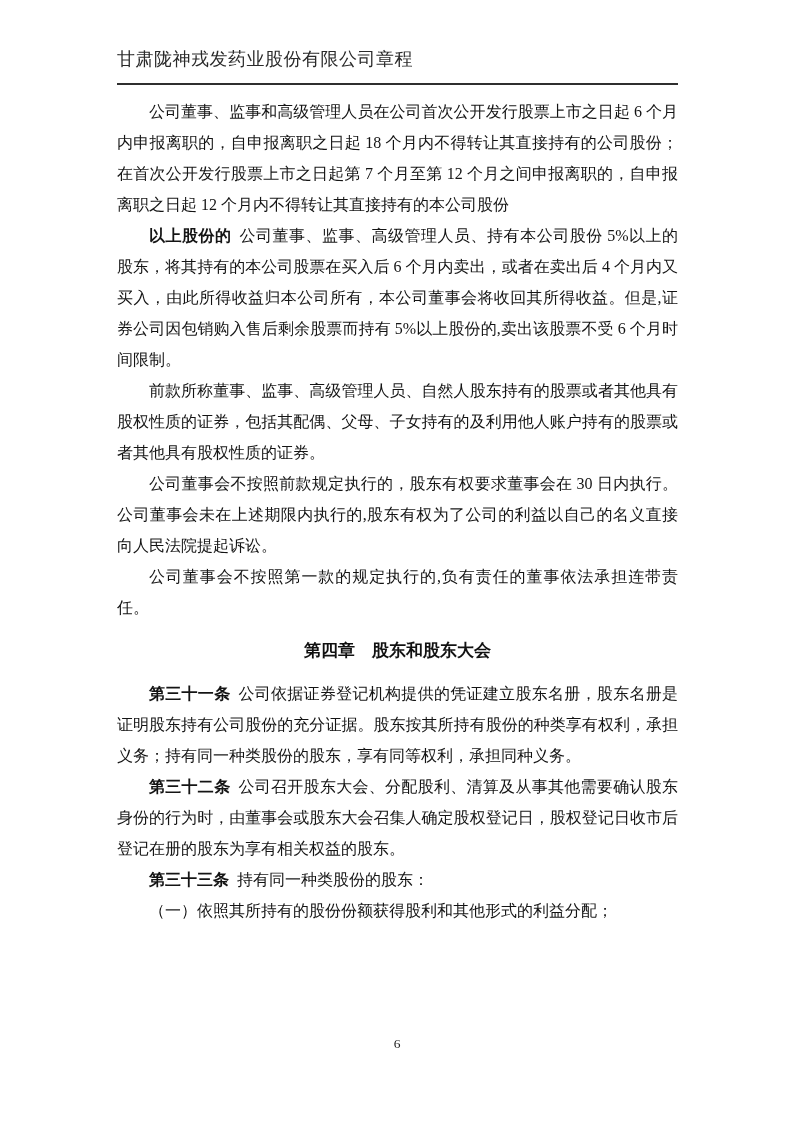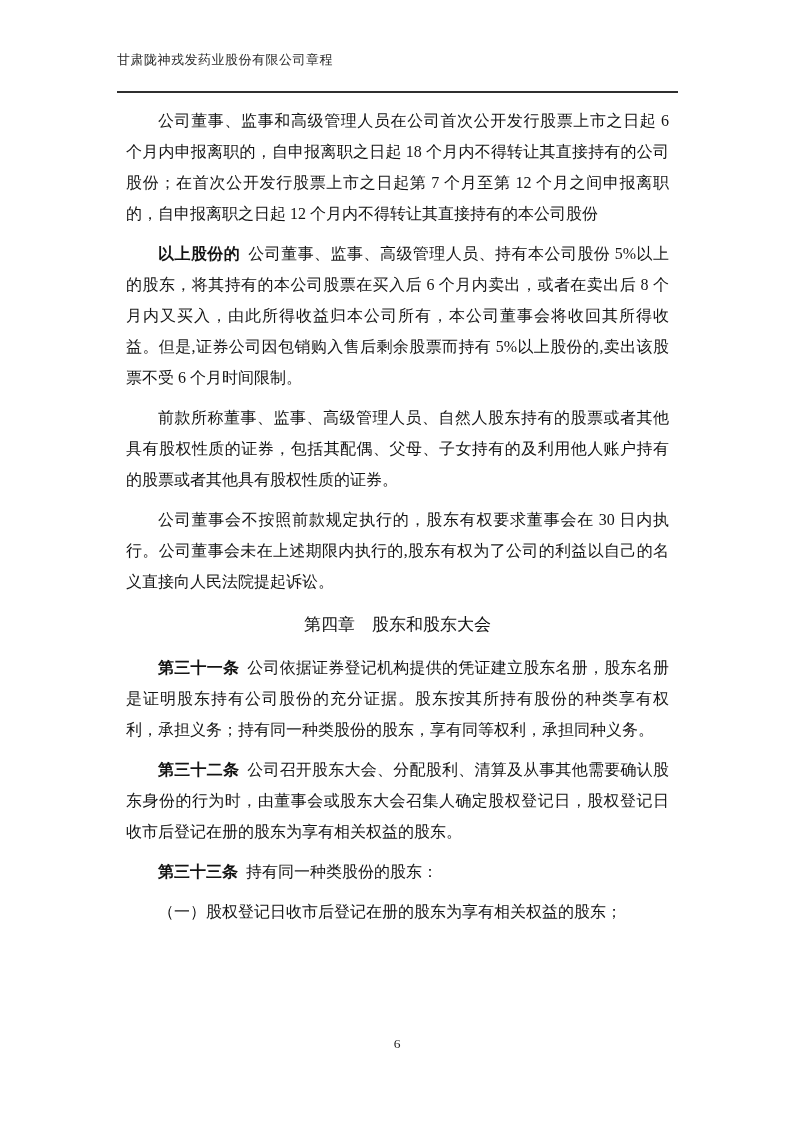--- a/index.html
+++ b/index.html
@@ -15,50 +15,50 @@
   .page {
     position: absolute;
     inset: 0;
     background: #ffffff;
   }
   .page-header {
     position: absolute;
     left: 117px;
     top: 52px;
     width: 561px;
-    font-size: 13px;
+    font-size: 18px;
     line-height: 15px;
     color: #2a2a2a;
     letter-spacing: 0.5px;
     border-bottom: 2px solid #2f2f2f;
-    padding-bottom: 24px;
+    padding-bottom: 16px;
   }
   .content {
     position: absolute;
     left: 117px;
     top: 96px;
     width: 561px;
     font-size: 16px;
     line-height: 31px;
     text-align: justify;
     color: #141414;
   }
   .para {
     text-indent: 2em;
-    margin: 9px;
+    margin: 0;
   }
   .para-lead {
     font-weight: 700;
     margin-right: 8px;
   }
   .para-lead:empty { display: none; margin: 0; }
   .chapter-heading, .section-heading {
     text-align: center;
     text-indent: 0;
-    font-weight: 400;
+    font-weight: 700;
     font-size: 17px;
     line-height: 31px;
     margin: 12px 0;
     color: #111111;
   }
   .page-footer {
     position: absolute;
     left: 0;
     top: 1036px;
     width: 794px;
@@ -75,48 +75,51 @@
   <div class="page-header">甘肃陇神戎发药业股份有限公司章程</div>
 
   <div class="content">
 
     <p class="para">
       <span>公司董事、监事和高级管理人员在公司首次公开发行股票上市之日起 6 个月内申报离职的，自申报离职之日起 18 个月内不得转让其直接持有的公司股份；在首次公开发行股票上市之日起第 7 个月至第 12 个月之间申报离职的，自申报离职之日起 12 个月内不得转让其直接持有的本公司股份</span>
     </p>
 
 
     <p class="para">
-      <span class="para-lead">以上股份的</span><span>公司董事、监事、高级管理人员、持有本公司股份 5%以上的股东，将其持有的本公司股票在买入后 6 个月内卖出，或者在卖出后 8 个月内又买入，由此所得收益归本公司所有，本公司董事会将收回其所得收益。但是,证券公司因包销购入售后剩余股票而持有 5%以上股份的,卖出该股票不受 6 个月时间限制。</span>
+      <span class="para-lead">以上股份的</span><span>公司董事、监事、高级管理人员、持有本公司股份 5%以上的股东，将其持有的本公司股票在买入后 6 个月内卖出，或者在卖出后 4 个月内又买入，由此所得收益归本公司所有，本公司董事会将收回其所得收益。但是,证券公司因包销购入售后剩余股票而持有 5%以上股份的,卖出该股票不受 6 个月时间限制。</span>
     </p>
 
     <p class="para">
       <span>前款所称董事、监事、高级管理人员、自然人股东持有的股票或者其他具有股权性质的证券，包括其配偶、父母、子女持有的及利用他人账户持有的股票或者其他具有股权性质的证券。</span>
     </p>
 
     <p class="para">
       <span>公司董事会不按照前款规定执行的，股东有权要求董事会在 30 日内执行。公司董事会未在上述期限内执行的,股东有权为了公司的利益以自己的名义直接向人民法院提起诉讼。</span>
     </p>
 
+    <p class="para">
+      <span>公司董事会不按照第一款的规定执行的,负有责任的董事依法承担连带责任。</span>
+    </p>
 
     <p class="chapter-heading">第四章　股东和股东大会</p>
 
 
     <p class="para">
       <span class="para-lead">第三十一条</span><span>公司依据证券登记机构提供的凭证建立股东名册，股东名册是证明股东持有公司股份的充分证据。股东按其所持有股份的种类享有权利，承担义务；持有同一种类股份的股东，享有同等权利，承担同种义务。</span>
     </p>
 
     <p class="para">
       <span class="para-lead">第三十二条</span><span>公司召开股东大会、分配股利、清算及从事其他需要确认股东身份的行为时，由董事会或股东大会召集人确定股权登记日，股权登记日收市后登记在册的股东为享有相关权益的股东。</span>
     </p>
 
     <p class="para">
       <span class="para-lead">第三十三条</span><span>持有同一种类股份的股东：</span>
     </p>
 
     <p class="para">
-      <span>（一）股权登记日收市后登记在册的股东为享有相关权益的股东；</span>
+      <span>（一）依照其所持有的股份份额获得股利和其他形式的利益分配；</span>
     </p>
 
   </div>
 
   <div class="page-footer">6</div>
 
 </div>
 
 </body></html>

